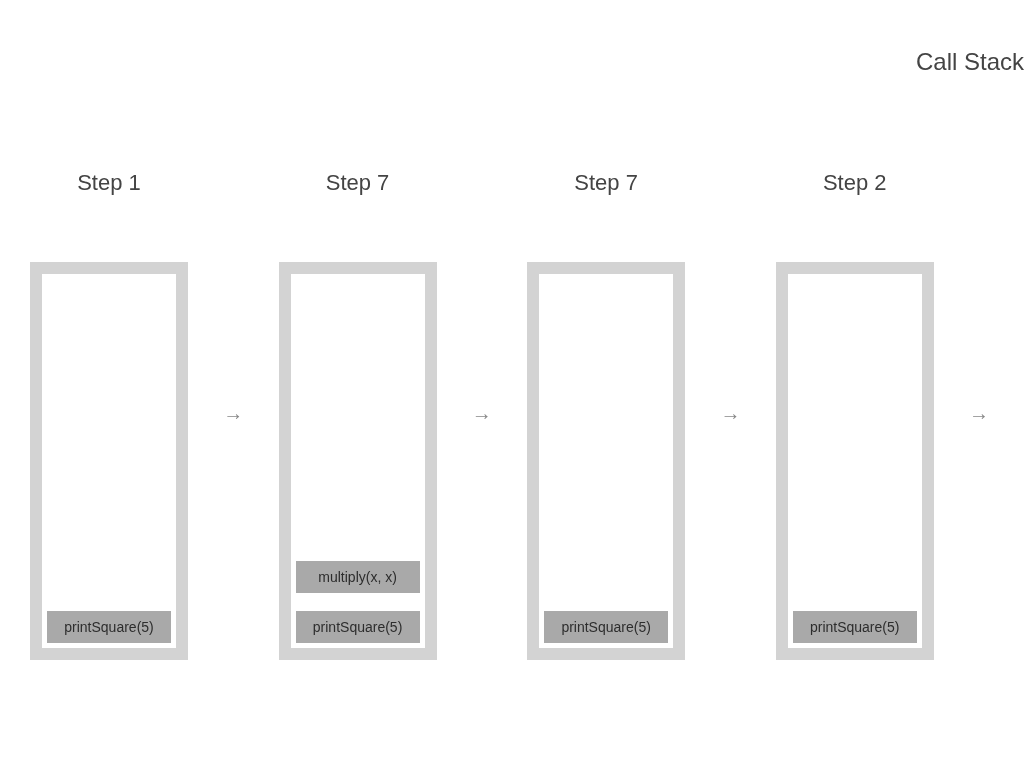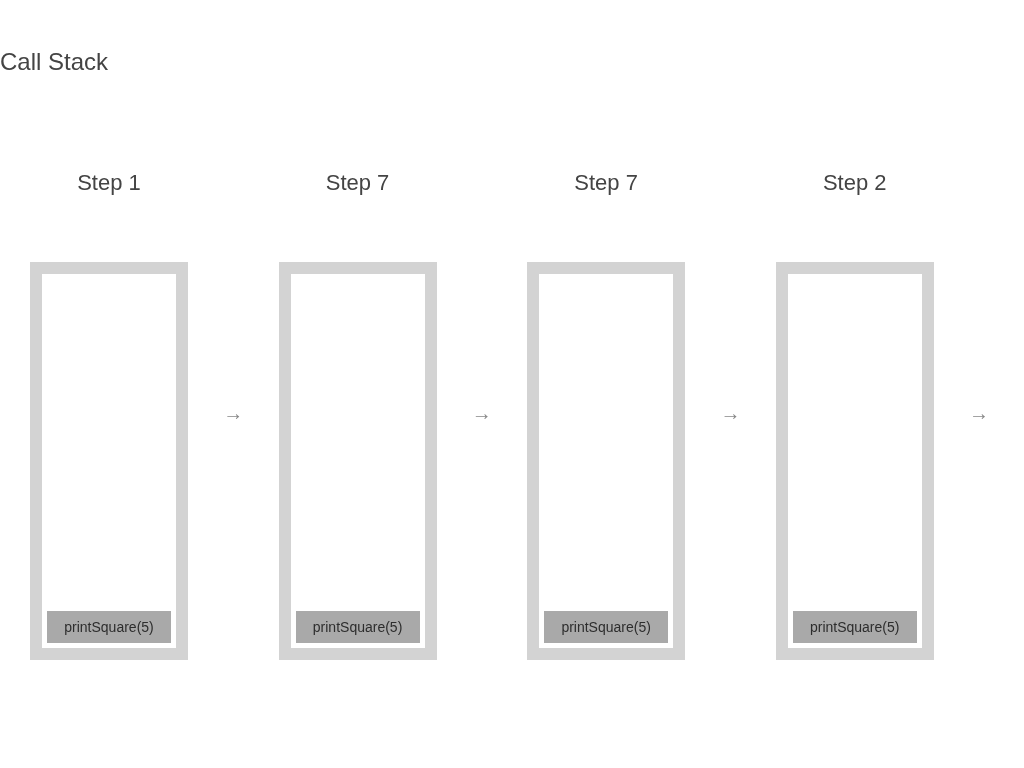--- a/index.html
+++ b/index.html
@@ -8,21 +8,21 @@
       background: #ffffff;
       width: 1024px;
       height: 768px;
       position: relative;
     }
     .title {
       position: absolute;
       top: 48px;
       left: 0;
       right: 0;
-      text-align: left;
+      text-align: right;
       font-size: 24px;
       color: #444;
     }
     .row {
       position: absolute;
       top: 170px;
       left: 30px;
       right: 30px;
       display: flex;
       align-items: flex-start;
@@ -110,20 +110,21 @@
     <div class="arrow-box">
         <span class="arrow">→</span>
       </div>
   </div>
 
   <div class="col">
     <div class="step-label">Step 7</div>
     <div class="stack">
       <div class="frames">
         <div class="frame">printSquare(5)</div>
+        <div class="frame">multiply(x, x)</div>
       </div>
     </div>
   </div>
 
   <div class="arrow-col">
     <div class="arrow-spacer"></div>
     <div class="arrow-box">
         <span class="arrow">→</span>
       </div>
   </div>

